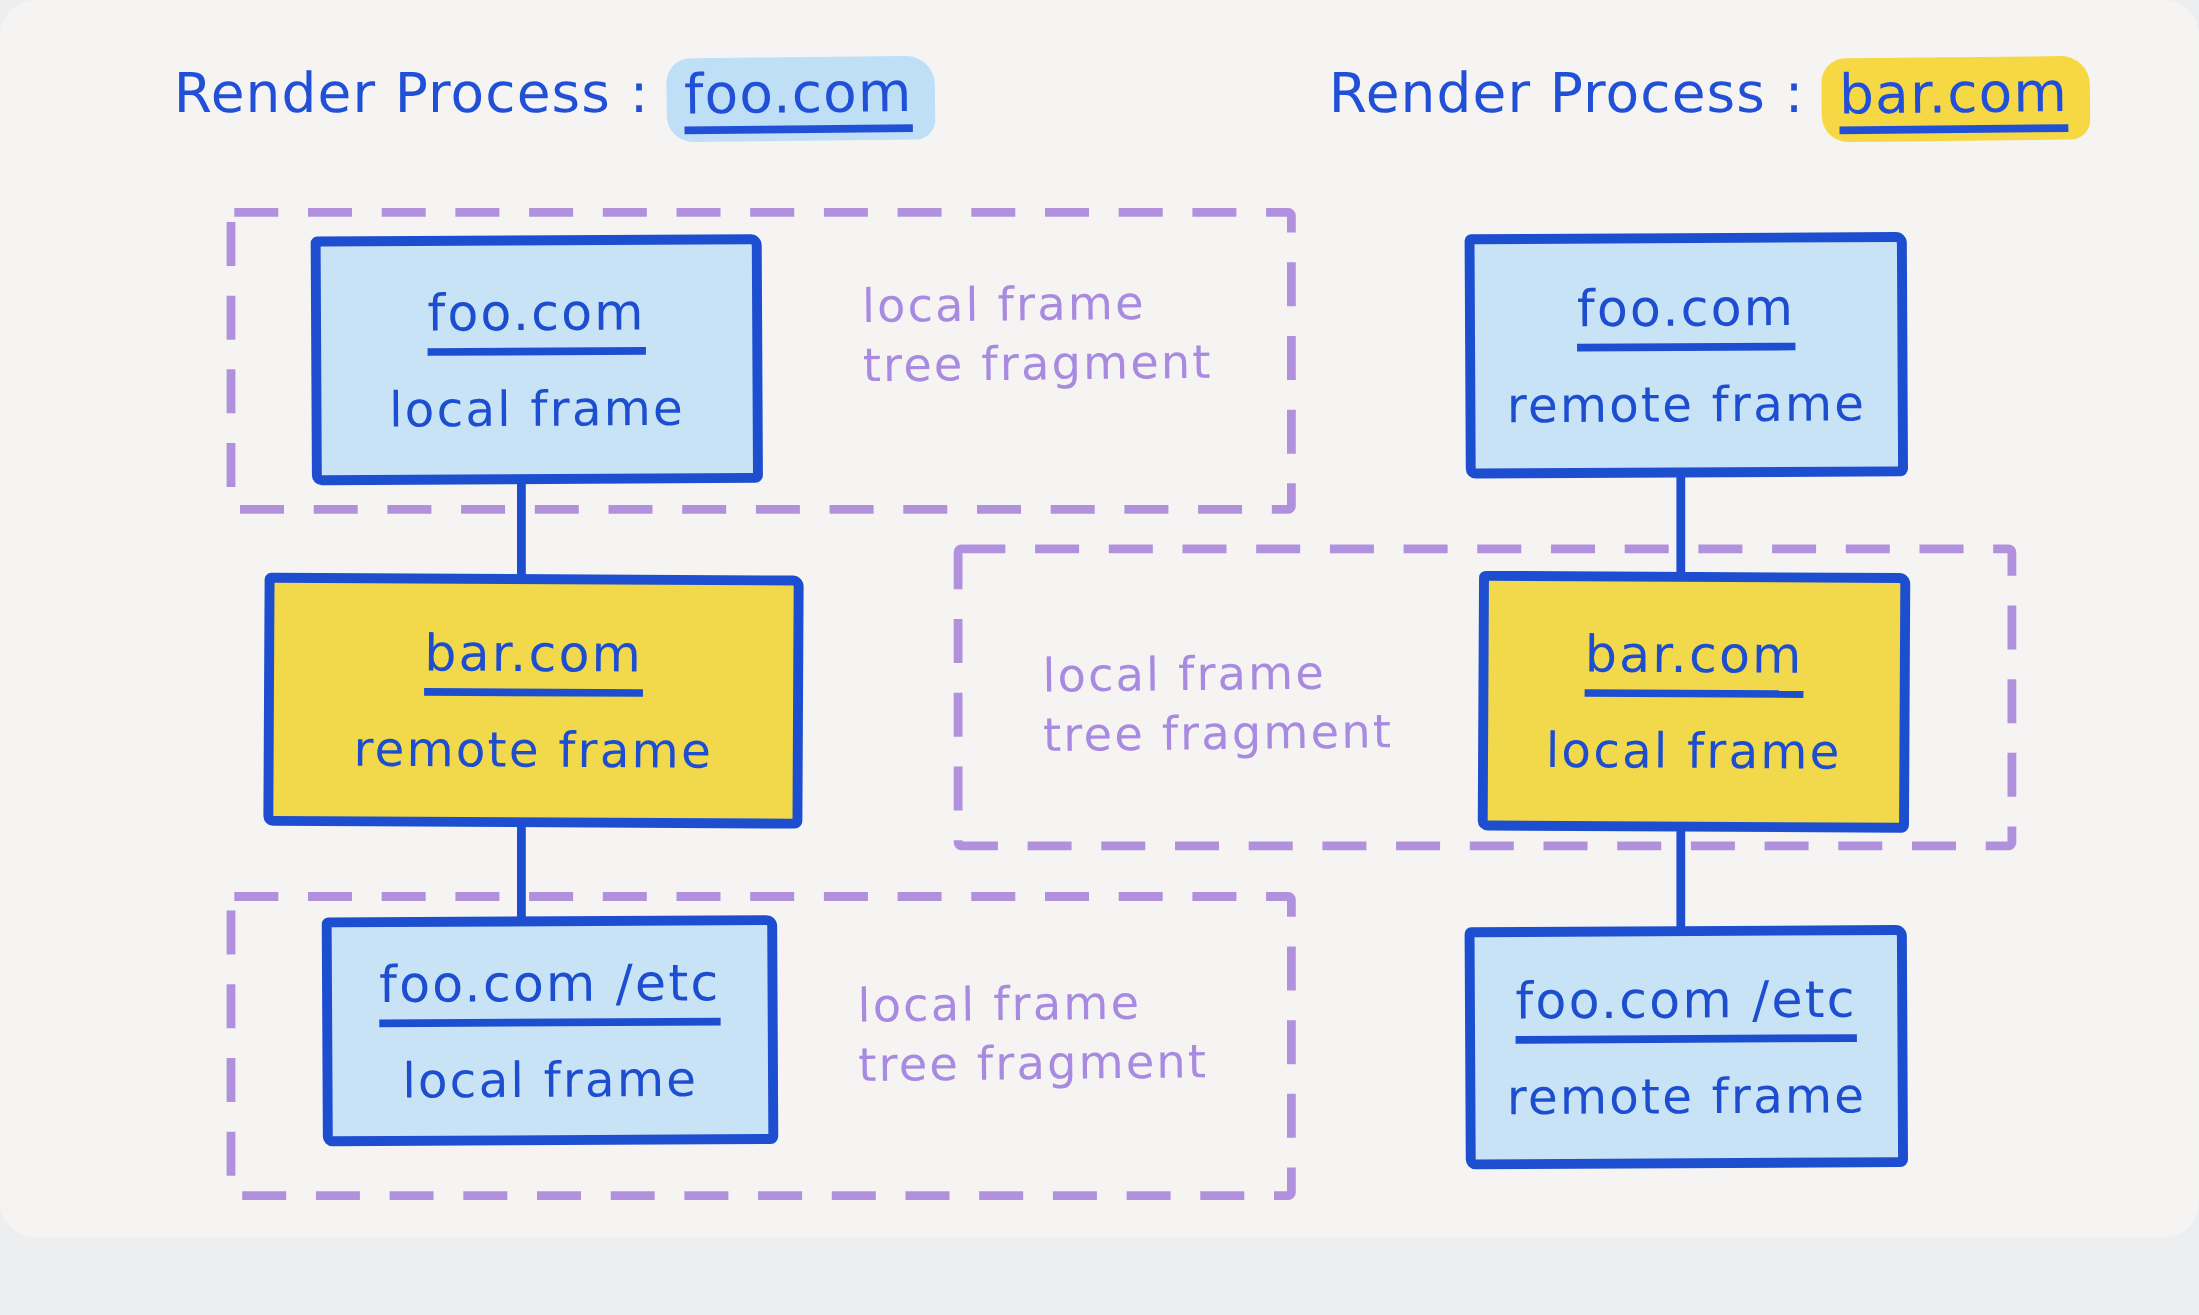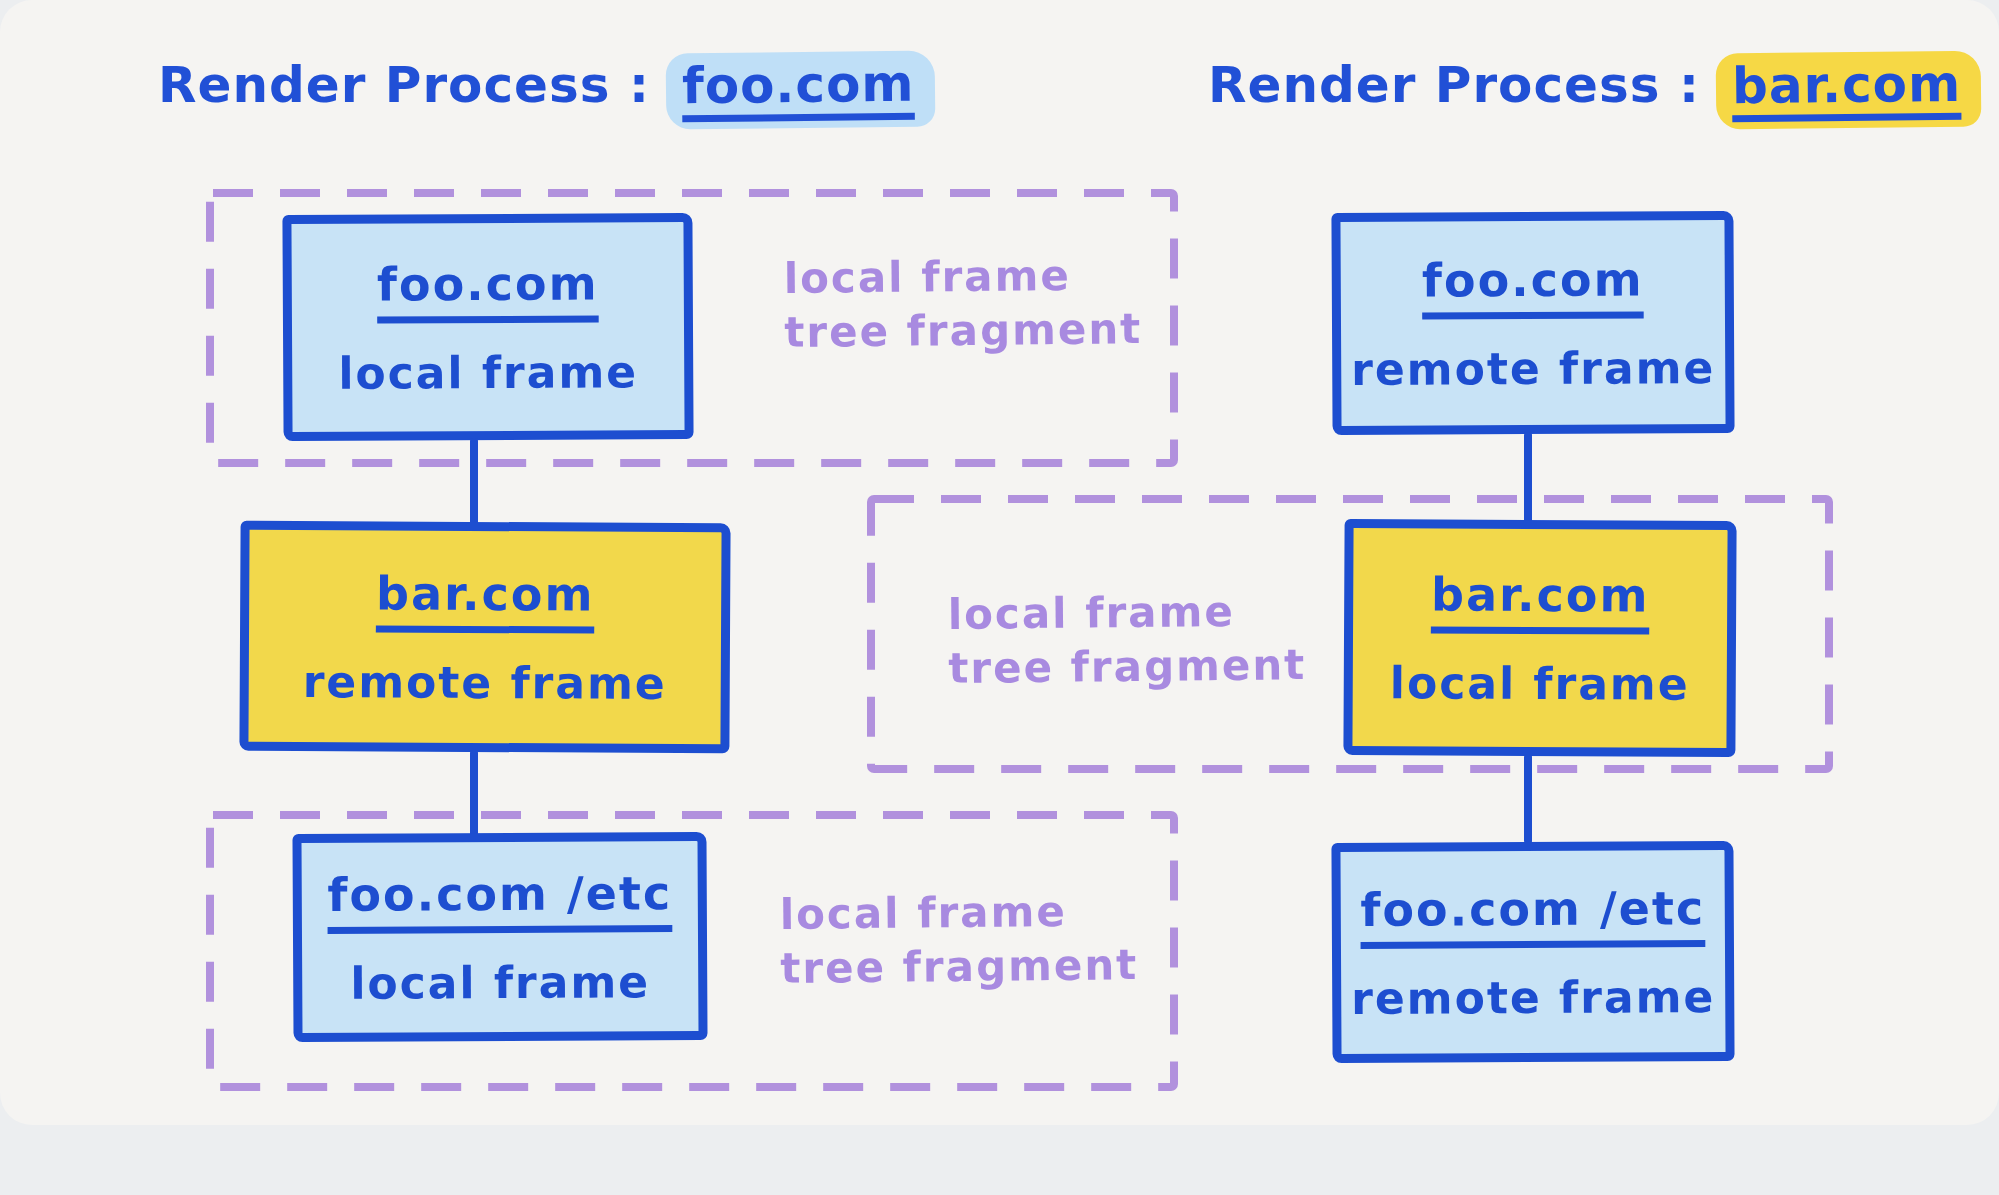--- a/index.html
+++ b/index.html
@@ -7,21 +7,21 @@
     padding: 0;
     background: #eceef0;
   }
   .canvas {
     position: relative;
     width: 1999px;
     height: 1125px;
     background: #f5f4f2;
     overflow: hidden;
     font-family: "DejaVu Sans", sans-serif;
-    font-weight: 700;
+    font-weight: 400;
     border-radius: 32px;
   }
 
   
   .proc-title {
     position: absolute;
     display: flex;
     align-items: baseline;
     gap: 16px;
     font-size: 50px;

